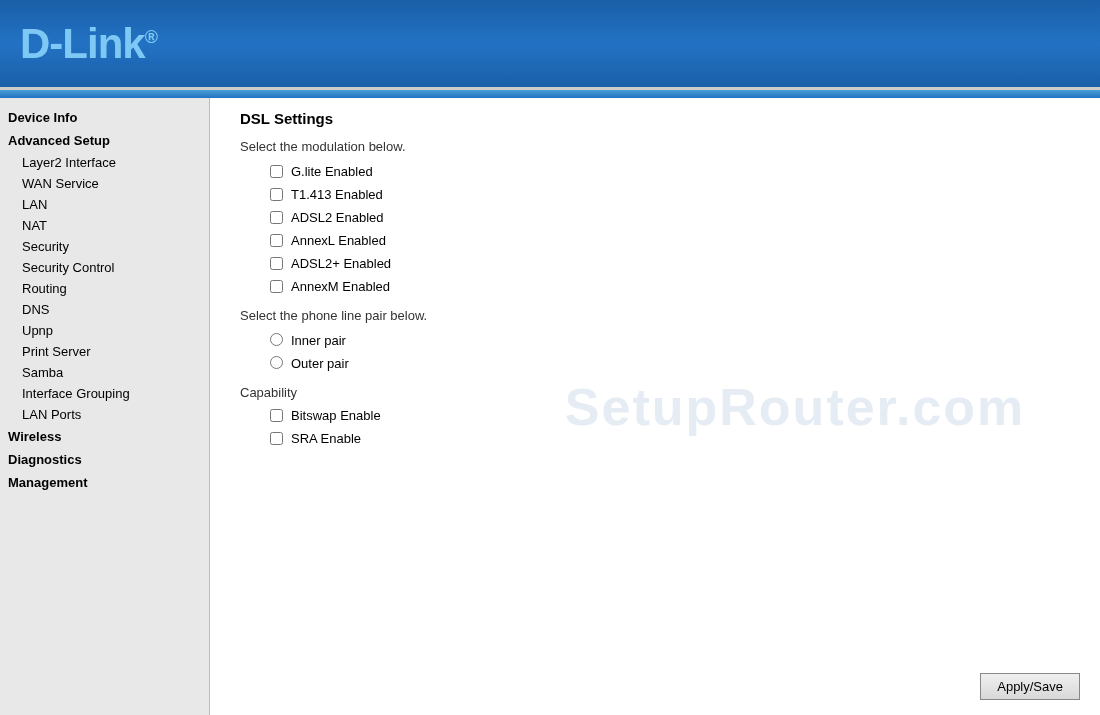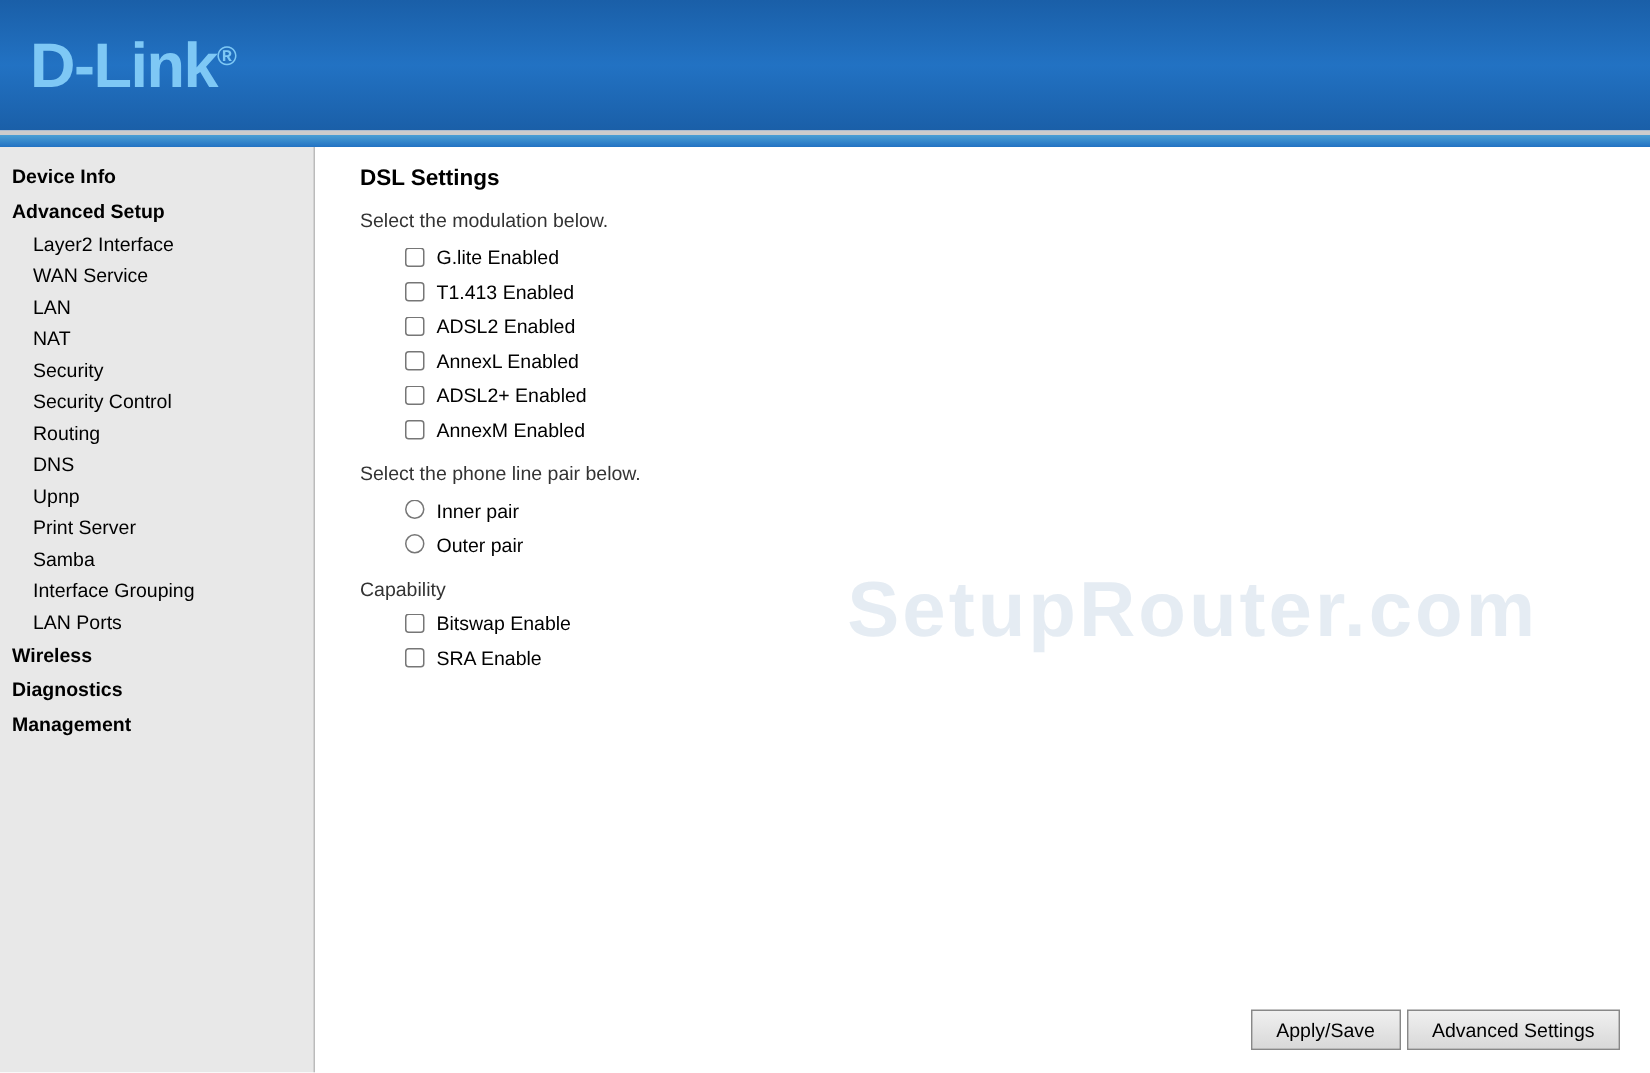--- a/index.html
+++ b/index.html
@@ -229,16 +229,15 @@
         <div class="checkbox-row">
           <input type="checkbox" style="">
           <label>SRA Enable</label>
         </div>
       </div>
 
     <div class="watermark">SetupRouter.com</div>
 
     <div id="button-bar">
       <button class="action-btn">Apply/Save</button>
-      <button class="action-btn">Advanced Settings</button>
     </div>
   </div>
 </div>
 
 </body></html>

